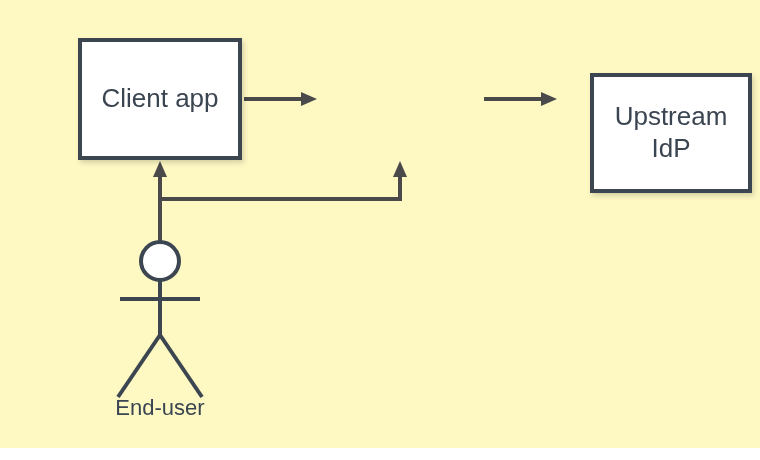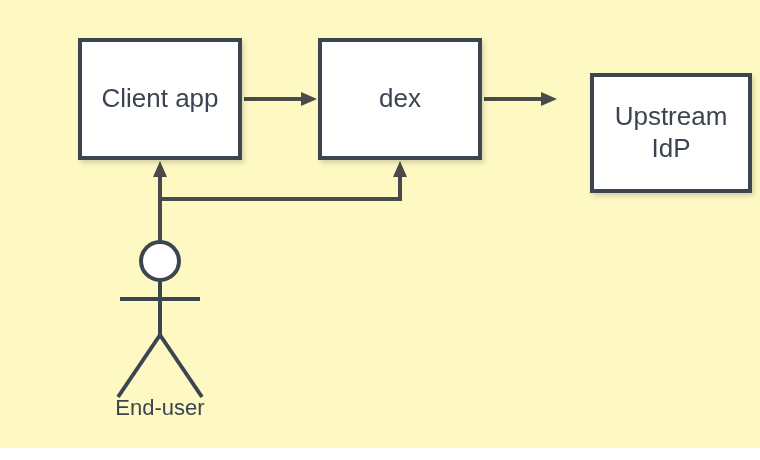--- a/index.html
+++ b/index.html
@@ -100,23 +100,20 @@
       <line x1="120" y1="299" x2="200" y2="299"></line>
       <line x1="160" y1="335" x2="118" y2="397"></line>
       <line x1="160" y1="335" x2="202" y2="397"></line>
     </g>
   </svg>
 
   <div class="node node-client">
     <span>Client app</span>
   </div>
 
-  <div class="node node-dex">
-    <span>dex</span>
-  </div>
 
   <div class="node node-idp">
     <span>Upstream IdP</span>
   </div>
 
   <div class="actor-label">End-user</div>
 
 </div>
 
 </body></html>

